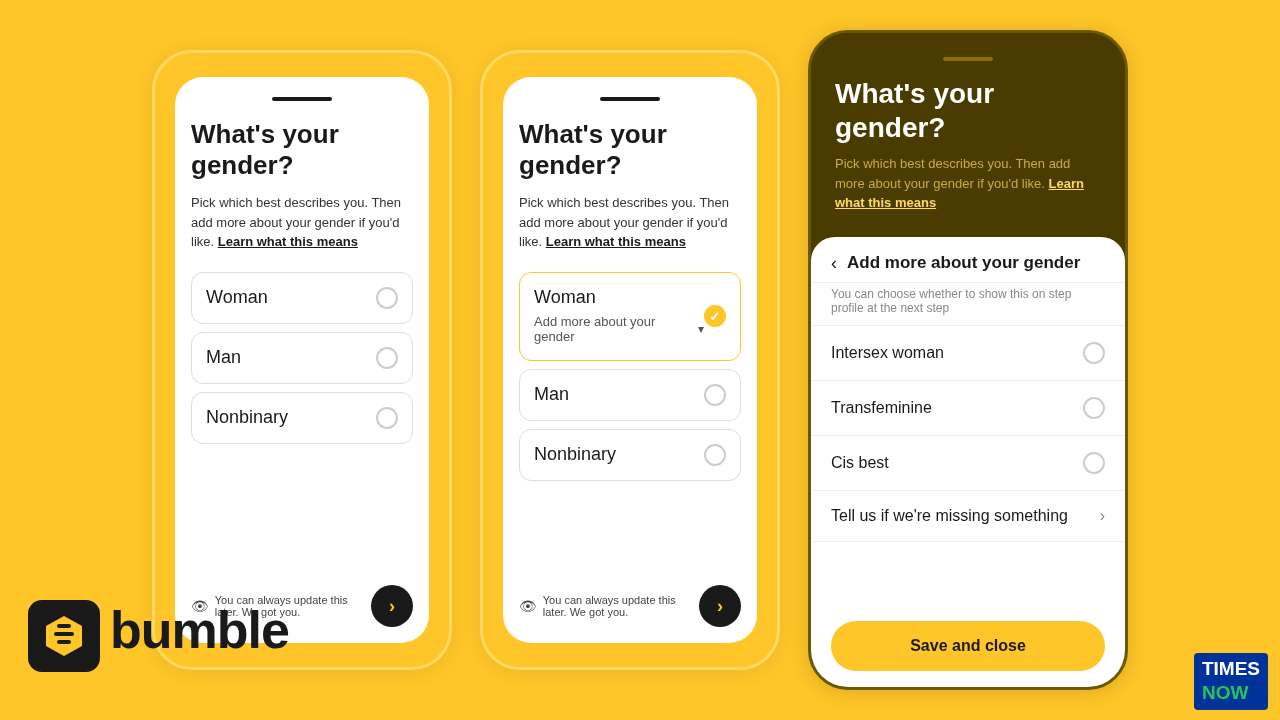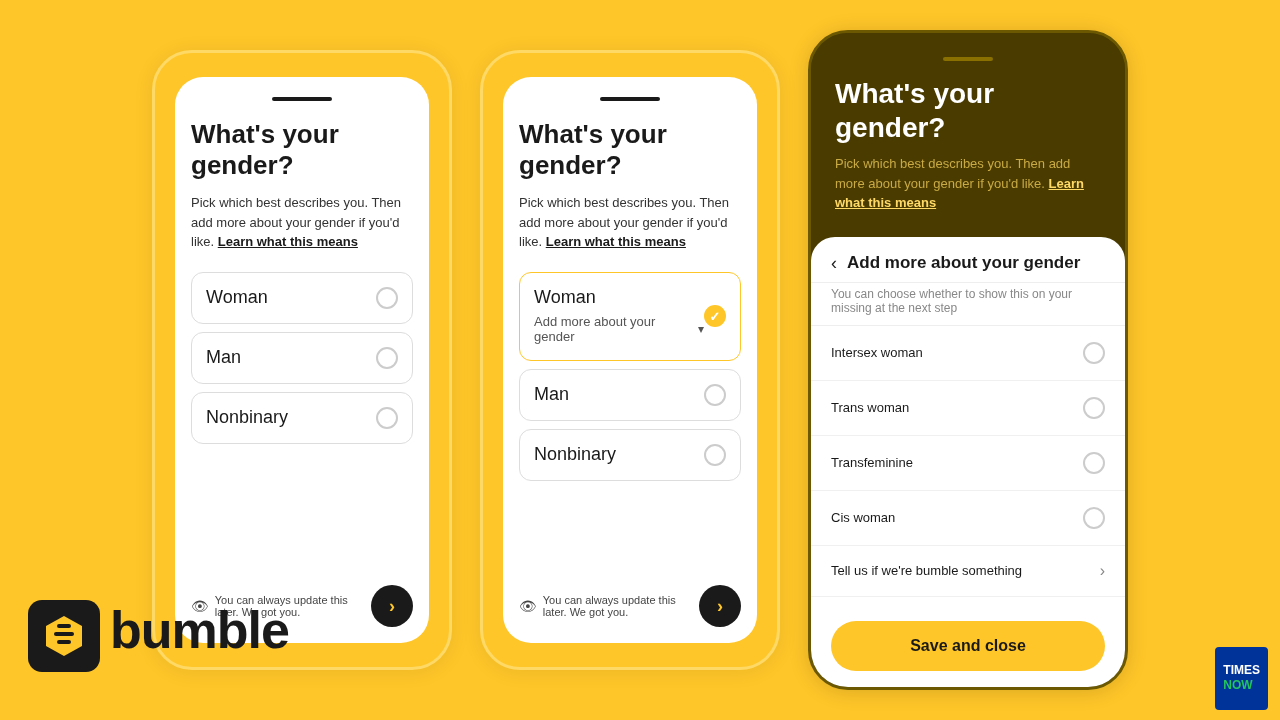--- a/index.html
+++ b/index.html
@@ -271,21 +271,21 @@
     }
     .gender-sub-option {
       display: flex;
       align-items: center;
       justify-content: space-between;
       padding: 16px 20px;
       border-bottom: 1px solid #f0f0f0;
       cursor: pointer;
     }
     .gender-sub-label {
-      font-size: 13px;
+      font-size: 16px;
       color: #1a1a1a;
     }
     .gender-sub-option.arrow-row {
       border-bottom: 1px solid #f0f0f0;
     }
     .arrow-right {
       font-size: 16px;
       color: #888;
     }
     .save-btn {
@@ -300,23 +300,23 @@
       cursor: pointer;
       text-align: center;
     }
     
     .times-now-badge {
       position: absolute;
       right: 12px;
       bottom: 10px;
       background: #003399;
       color: #fff;
-      font-size: 12px;
+      font-size: 19px;
       font-weight: 800;
-      padding: 16px 8px;
+      padding: 4px 8px;
       border-radius: 4px;
       z-index: 20;
       line-height: 1.3;
     }
     .times-now-badge .now {
       color: #22c55e;
     }
   </style>
 </head>
 <body>
@@ -404,40 +404,36 @@
       <div class="dark-desc">
         <span>Pick which best describes you. Then add more about your gender if you'd like.</span>
         <a class="learn-link" style="color:#FFD966">Learn what this means</a>
       </div>
     </div>
     <div class="dark-panel">
       <div class="add-more-header">
         <span class="back-arrow">‹</span>
         <span class="add-more-title">Add more about your gender</span>
       </div>
-      <div class="add-more-subtitle">You can choose whether to show this on your missing at the next step</div>
+      <div class="add-more-subtitle">You can choose whether to show this on step profile at the next step</div>
       <div class="gender-sub-options">
         <div class="gender-sub-option">
           <span class="gender-sub-label">Intersex woman</span>
           <div class="radio-circle"></div>
         </div>
         <div class="gender-sub-option">
-          <span class="gender-sub-label">Trans woman</span>
+          <span class="gender-sub-label">Transfeminine</span>
           <div class="radio-circle"></div>
         </div>
         <div class="gender-sub-option">
-          <span class="gender-sub-label">Transfeminine</span>
-          <div class="radio-circle"></div>
-        </div>
-        <div class="gender-sub-option">
-          <span class="gender-sub-label">Cis woman</span>
+          <span class="gender-sub-label">Cis best</span>
           <div class="radio-circle"></div>
         </div>
         <div class="gender-sub-option arrow-row">
-          <span class="gender-sub-label">Tell us if we're bumble something</span>
+          <span class="gender-sub-label">Tell us if we're missing something</span>
           <span class="arrow-right">›</span>
         </div>
       </div>
       <button class="save-btn">Save and close</button>
     </div>
   </div>
 </div>
 
 <div class="bumble-logo">
   <div class="bumble-icon">

